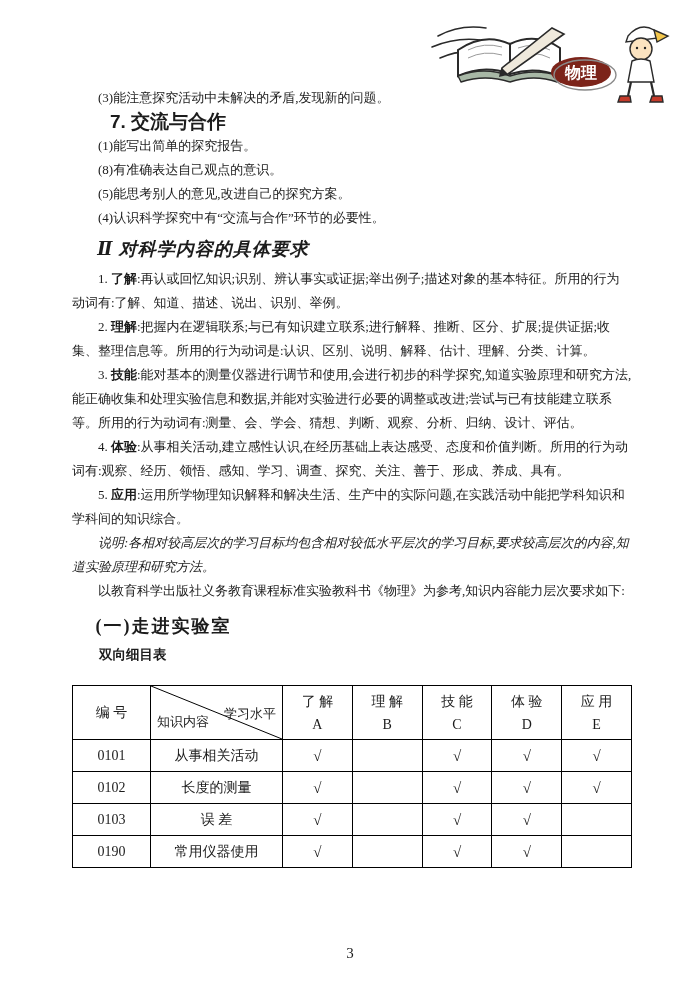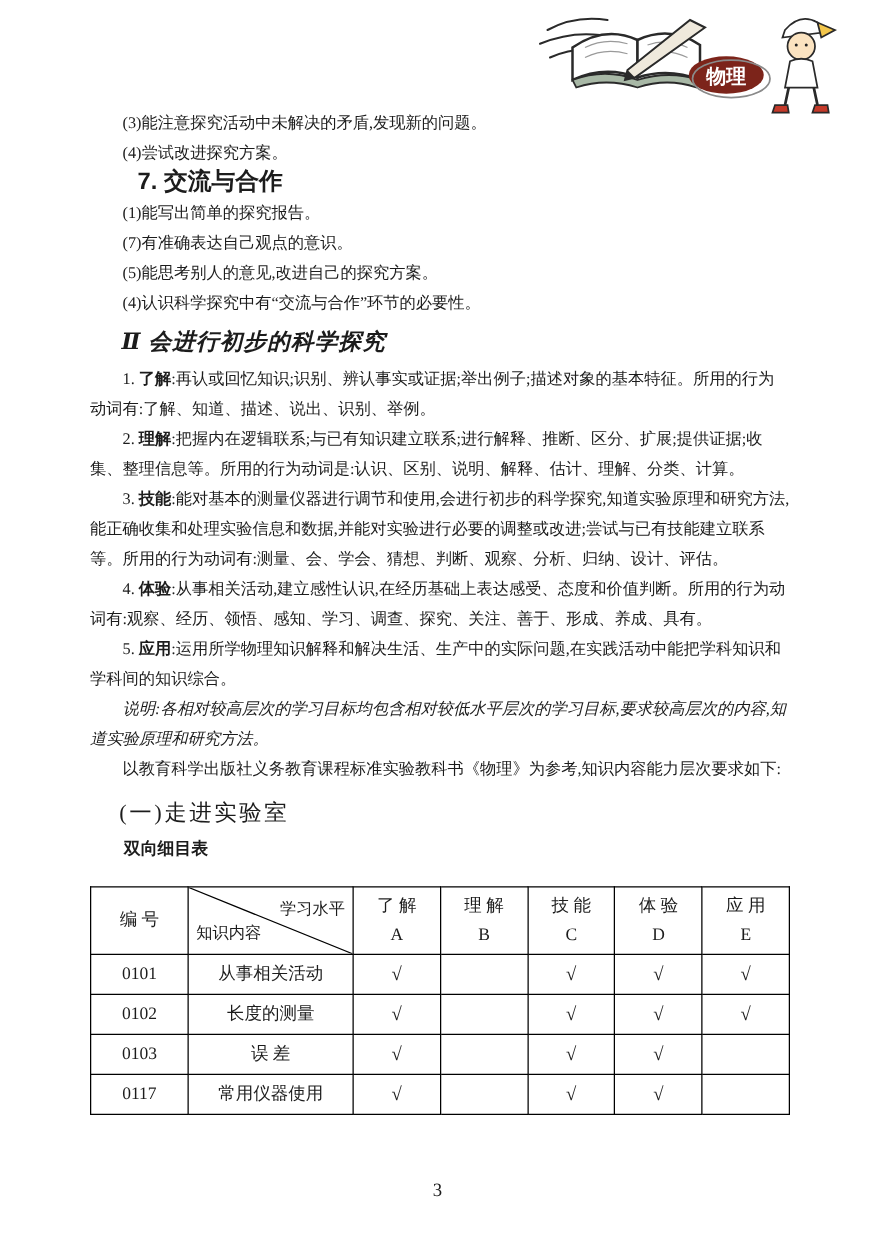--- a/index.html
+++ b/index.html
@@ -5,54 +5,54 @@
   * { box-sizing: border-box; }
   html, body { margin: 0; padding: 0; }
   body {
     width: 700px; height: 986px;
     background: #ffffff;
     font-family: "Liberation Serif", "DejaVu Serif", serif;
     color: #1c1c1c;
   }
   .page { position: relative; width: 700px; height: 986px; overflow: hidden; background: #fff; }
 
-  .decoration { position: absolute; top: 4px; right: 26px; width: 250px; height: 96px; }
+  .decoration { position: absolute; top: 16px; right: 26px; width: 250px; height: 96px; }
 
   .content { position: absolute; left: 72px; top: 86px; width: 560px; font-size: 13px; line-height: 24px; }
   .content p { margin: 0; text-indent: 2em; }
 
   .hei { font-family: "Liberation Sans", "DejaVu Sans", sans-serif; font-weight: bold; }
   .sec7-title { font-size: 19px; }
 
   .heading-2 {
     font-size: 18px; font-weight: bold; font-style: italic;
     margin: 5px 0 4px 0; text-indent: 1.4em; letter-spacing: 1px; line-height: 28px;
   }
   .note { font-style: italic; }
   .lab-heading {
-    font-size: 18px; font-weight: normal; margin: 8px 0 2px 0;
+    font-size: 18px; font-weight: bold; margin: 8px 0 2px 0;
     text-indent: 1.3em; letter-spacing: 2px; line-height: 30px;
   }
   .table-caption { font-size: 13.5px; margin: 0 0 2px 0; text-indent: 1.6em; }
 
   table.matrix {
     border-collapse: collapse; width: 100%; table-layout: fixed;
     margin-top: 18px; font-size: 14px;
   }
   .matrix th, .matrix td {
     border: 1px solid #000; text-align: center; vertical-align: middle;
     font-weight: normal; padding: 0;
   }
   .matrix thead th { height: 54px; }
   .matrix tbody td { height: 32px; }
   .col-id-w { width: 78px; }
   .col-topic-w { width: 132px; }
   .diag { position: relative; padding: 0; }
   .diag svg { position: absolute; left: 0; top: 0; width: 100%; height: 100%; display: block; }
-  .diag-top { position: absolute; top: 5px; right: 6px; font-size: 13px; }
+  .diag-top { position: absolute; top: 16px; right: 6px; font-size: 13px; }
   .diag-bottom { position: absolute; bottom: 5px; left: 6px; font-size: 13px; }
   .col-head div { line-height: 23px; }
   .mark-cell { font-size: 15px; }
 
   .page-number {
     position: absolute; left: 0; right: 0; bottom: 24px;
     text-align: center; font-size: 15px;
   }
 </style>
 </head>
@@ -97,29 +97,28 @@
         <path d="M207 66 L204 80 M227 66 L230 80" fill="none" stroke-width="2.2"></path>
         <path d="M196 80 l10 0 l1 6 l-13 0 Z" fill="#c43a2a"></path>
         <path d="M228 80 l10 0 l1 6 l-13 0 Z" fill="#c43a2a"></path>
       </g>
     </svg>
   </div>
 
   <main class="content">
 
     <p>(3)能注意探究活动中未解决的矛盾,发现新的问题。</p>
-    <p>(4)尝试改进探究方案。</p>
 
     <p class="hei sec7-title">7. 交流与合作</p>
     <p>(1)能写出简单的探究报告。</p>
-    <p>(7)有准确表达自己观点的意识。</p>
+    <p>(8)有准确表达自己观点的意识。</p>
     <p>(5)能思考别人的意见,改进自己的探究方案。</p>
     <p>(4)认识科学探究中有“交流与合作”环节的必要性。</p>
 
-    <h2 class="heading-2">Ⅱ 会进行初步的科学探究</h2>
+    <h2 class="heading-2">Ⅱ 对科学内容的具体要求</h2>
 
 
     <p><span>1. </span><span class="hei">了解</span><span>:再认或回忆知识;识别、辨认事实或证据;举出例子;描述对象的基本特征。所用的行为动词有:了解、知道、描述、说出、识别、举例。</span></p>
     <p><span>2. </span><span class="hei">理解</span><span>:把握内在逻辑联系;与已有知识建立联系;进行解释、推断、区分、扩展;提供证据;收集、整理信息等。所用的行为动词是:认识、区别、说明、解释、估计、理解、分类、计算。</span></p>
     <p><span>3. </span><span class="hei">技能</span><span>:能对基本的测量仪器进行调节和使用,会进行初步的科学探究,知道实验原理和研究方法,能正确收集和处理实验信息和数据,并能对实验进行必要的调整或改进;尝试与已有技能建立联系等。所用的行为动词有:测量、会、学会、猜想、判断、观察、分析、归纳、设计、评估。</span></p>
     <p><span>4. </span><span class="hei">体验</span><span>:从事相关活动,建立感性认识,在经历基础上表达感受、态度和价值判断。所用的行为动词有:观察、经历、领悟、感知、学习、调查、探究、关注、善于、形成、养成、具有。</span></p>
     <p><span>5. </span><span class="hei">应用</span><span>:运用所学物理知识解释和解决生活、生产中的实际问题,在实践活动中能把学科知识和学科间的知识综合。</span></p>
 
     <p class="note">说明:各相对较高层次的学习目标均包含相对较低水平层次的学习目标,要求较高层次的内容,知道实验原理和研究方法。</p>
     <p>以教育科学出版社义务教育课程标准实验教科书《物理》为参考,知识内容能力层次要求如下:</p>
@@ -191,21 +190,21 @@
         <tr>
           <td>0103</td>
           <td>误 差</td>
           <td class="mark-cell">√</td>
           <td class="mark-cell"></td>
           <td class="mark-cell">√</td>
           <td class="mark-cell">√</td>
           <td class="mark-cell"></td>
         </tr>
         <tr>
-          <td>0117</td>
+          <td>0190</td>
           <td>常用仪器使用</td>
           <td class="mark-cell">√</td>
           <td class="mark-cell"></td>
           <td class="mark-cell">√</td>
           <td class="mark-cell">√</td>
           <td class="mark-cell"></td>
         </tr>
       </tbody>
     </table>
 

